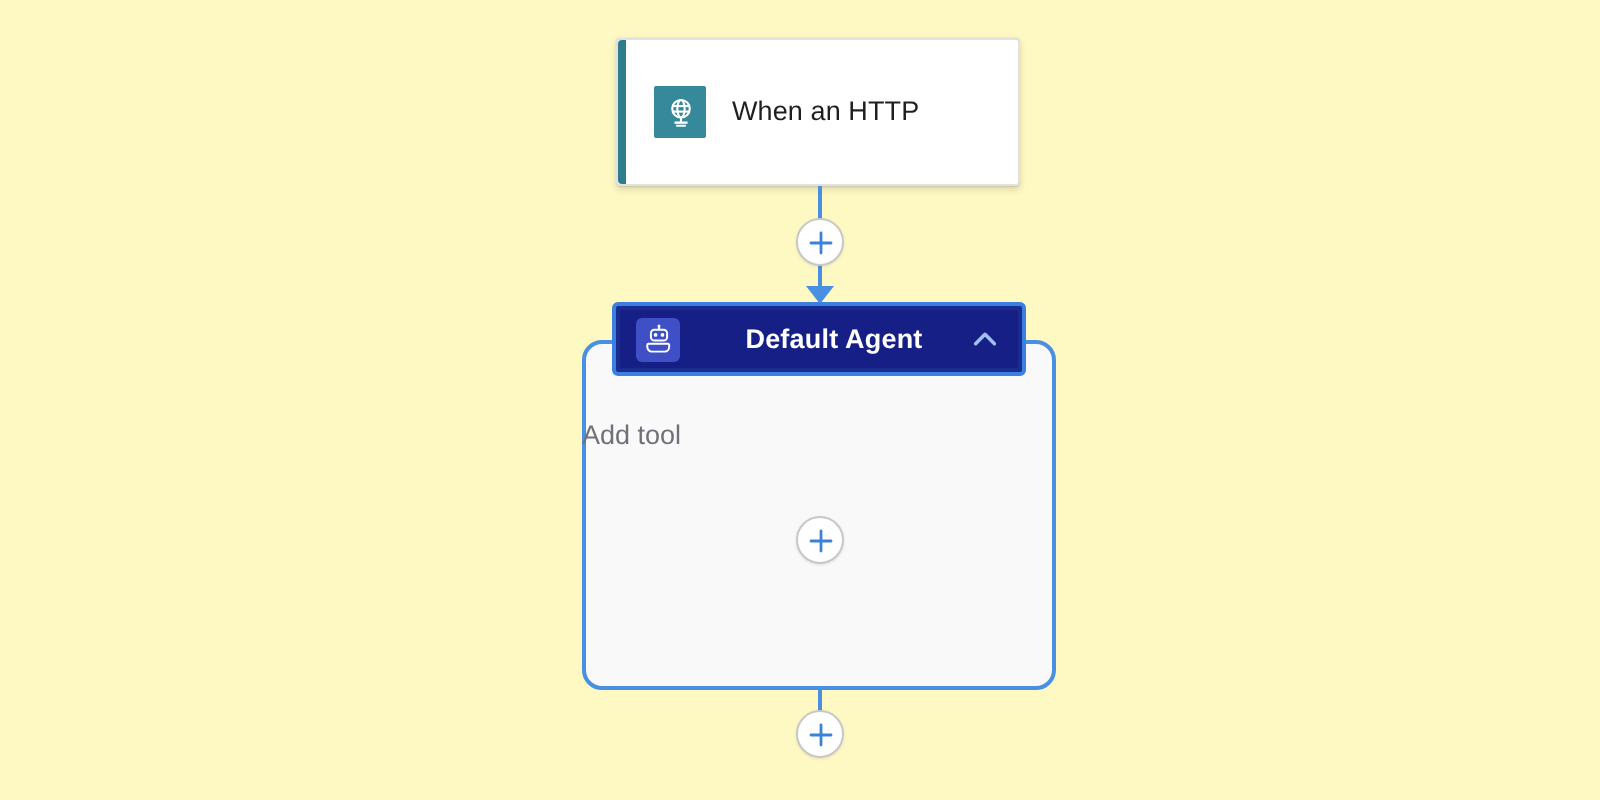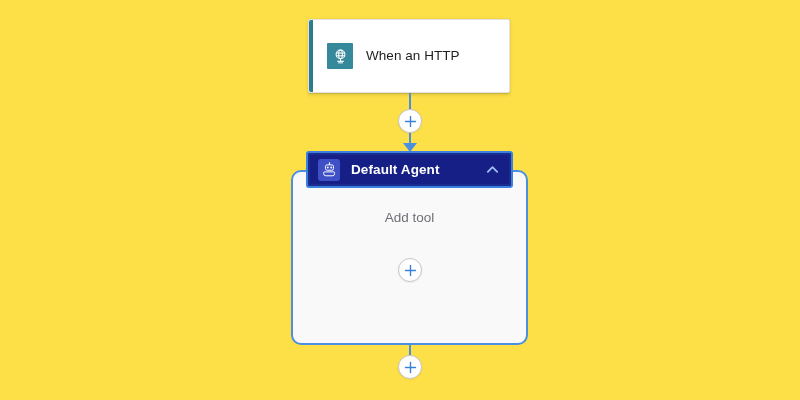--- a/index.html
+++ b/index.html
@@ -10,21 +10,21 @@
     height: 400px;
     background: #ffffff;
     font-family: "Liberation Sans", sans-serif;
     overflow: hidden;
   }
 
   #canvas {
     position: relative;
     width: 800px;
     height: 400px;
-    background: #fde047;
+    background: #fef9c3;
   }
 
   
   .trigger-card {
     position: absolute;
     left: 308px;
     top: 19px;
     width: 202px;
     height: 74px;
     background: #ffffff;
@@ -119,20 +119,21 @@
     position: absolute;
     left: 306px;
     top: 151px;
     width: 207px;
     height: 37px;
     border: 2px solid #3b7fe0;
     border-radius: 3px;
     background: #1a2d8f;
     padding: 2px;
     cursor: pointer;
+    text-align: center;
   }
   .agent-header {
     width: 100%;
     height: 100%;
     background: #161f86;
     border-radius: 1px;
     display: flex;
     align-items: center;
     padding: 0 8px 0 8px;
   }
@@ -164,21 +165,20 @@
     cursor: pointer;
     flex: 0 0 auto;
   }
 
   
   .add-tool-label {
     position: absolute;
     left: 291px;
     top: 210px;
     width: 237px;
-    text-align: center;
     font-size: 13.5px;
     color: #70707a;
   }
 
   
   .connector-2 {
     position: absolute;
     left: 409px;
     top: 345px;
     width: 2px;

